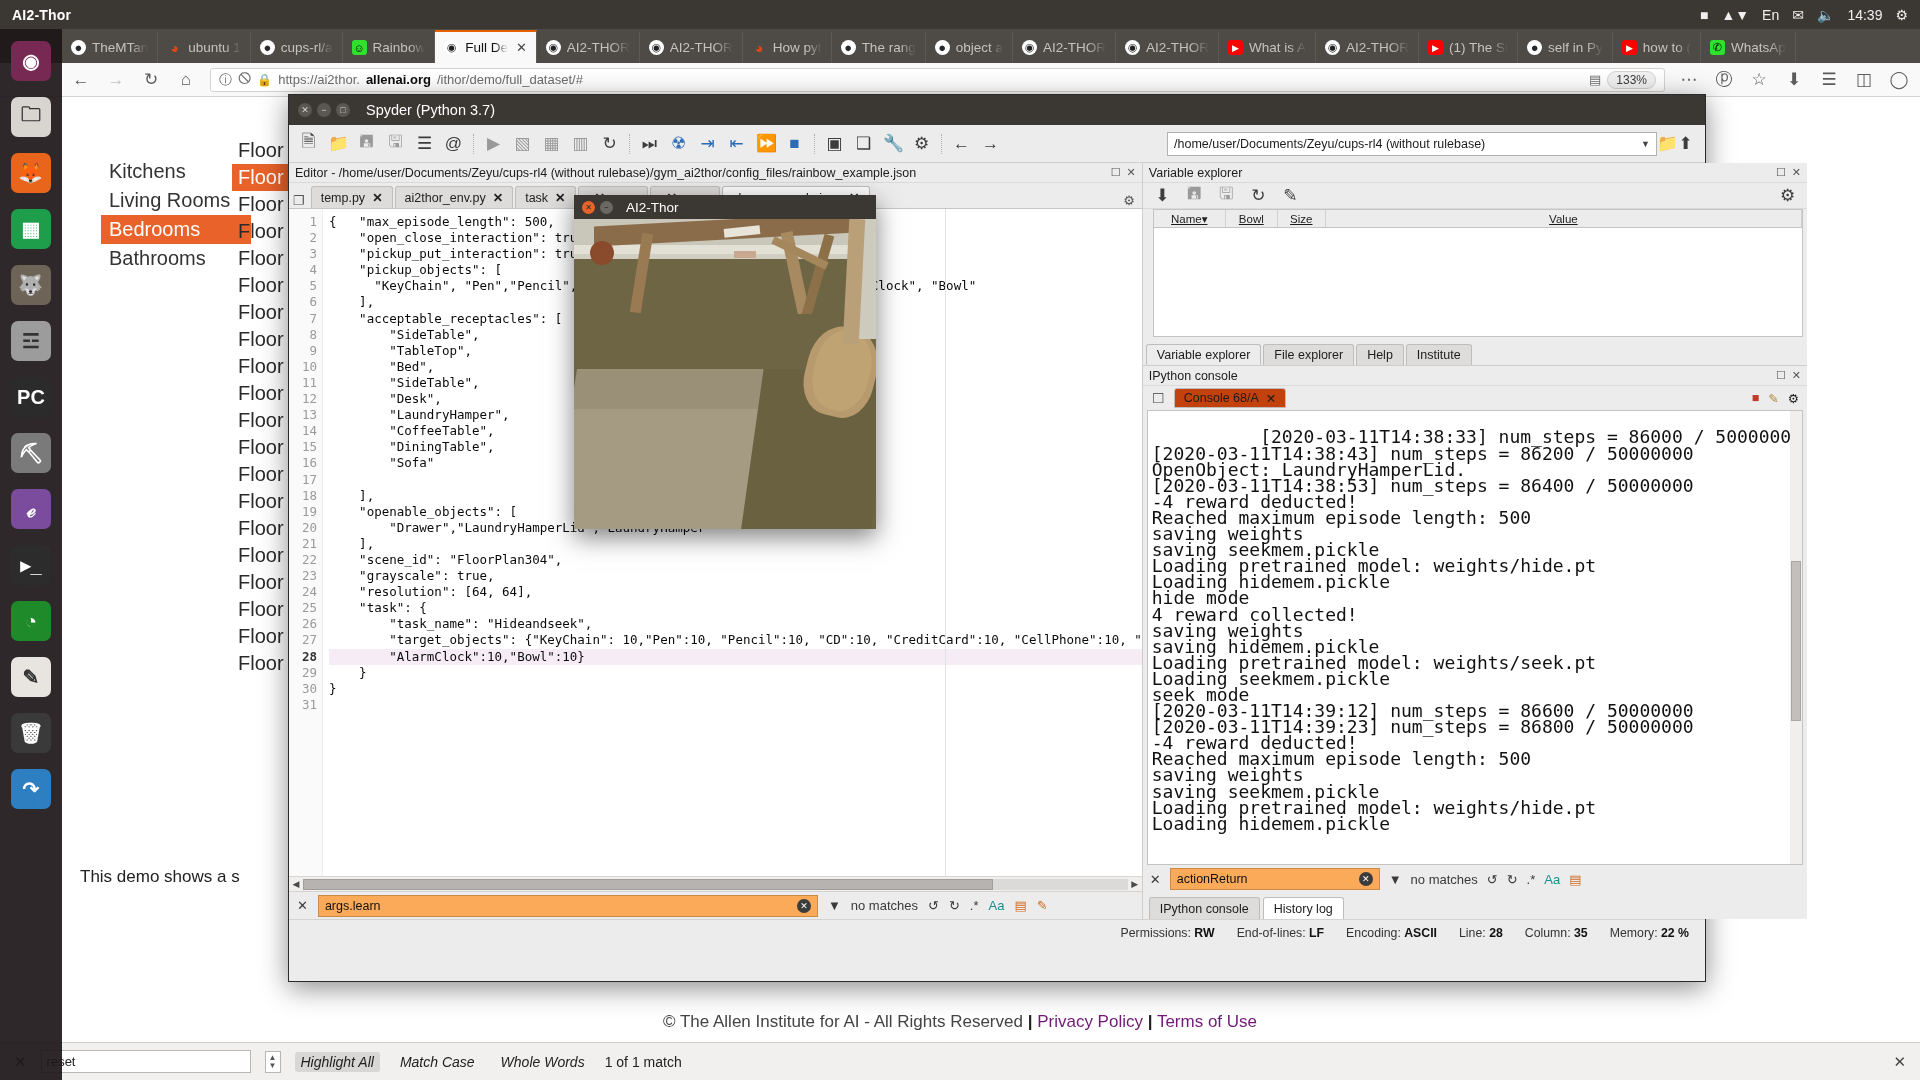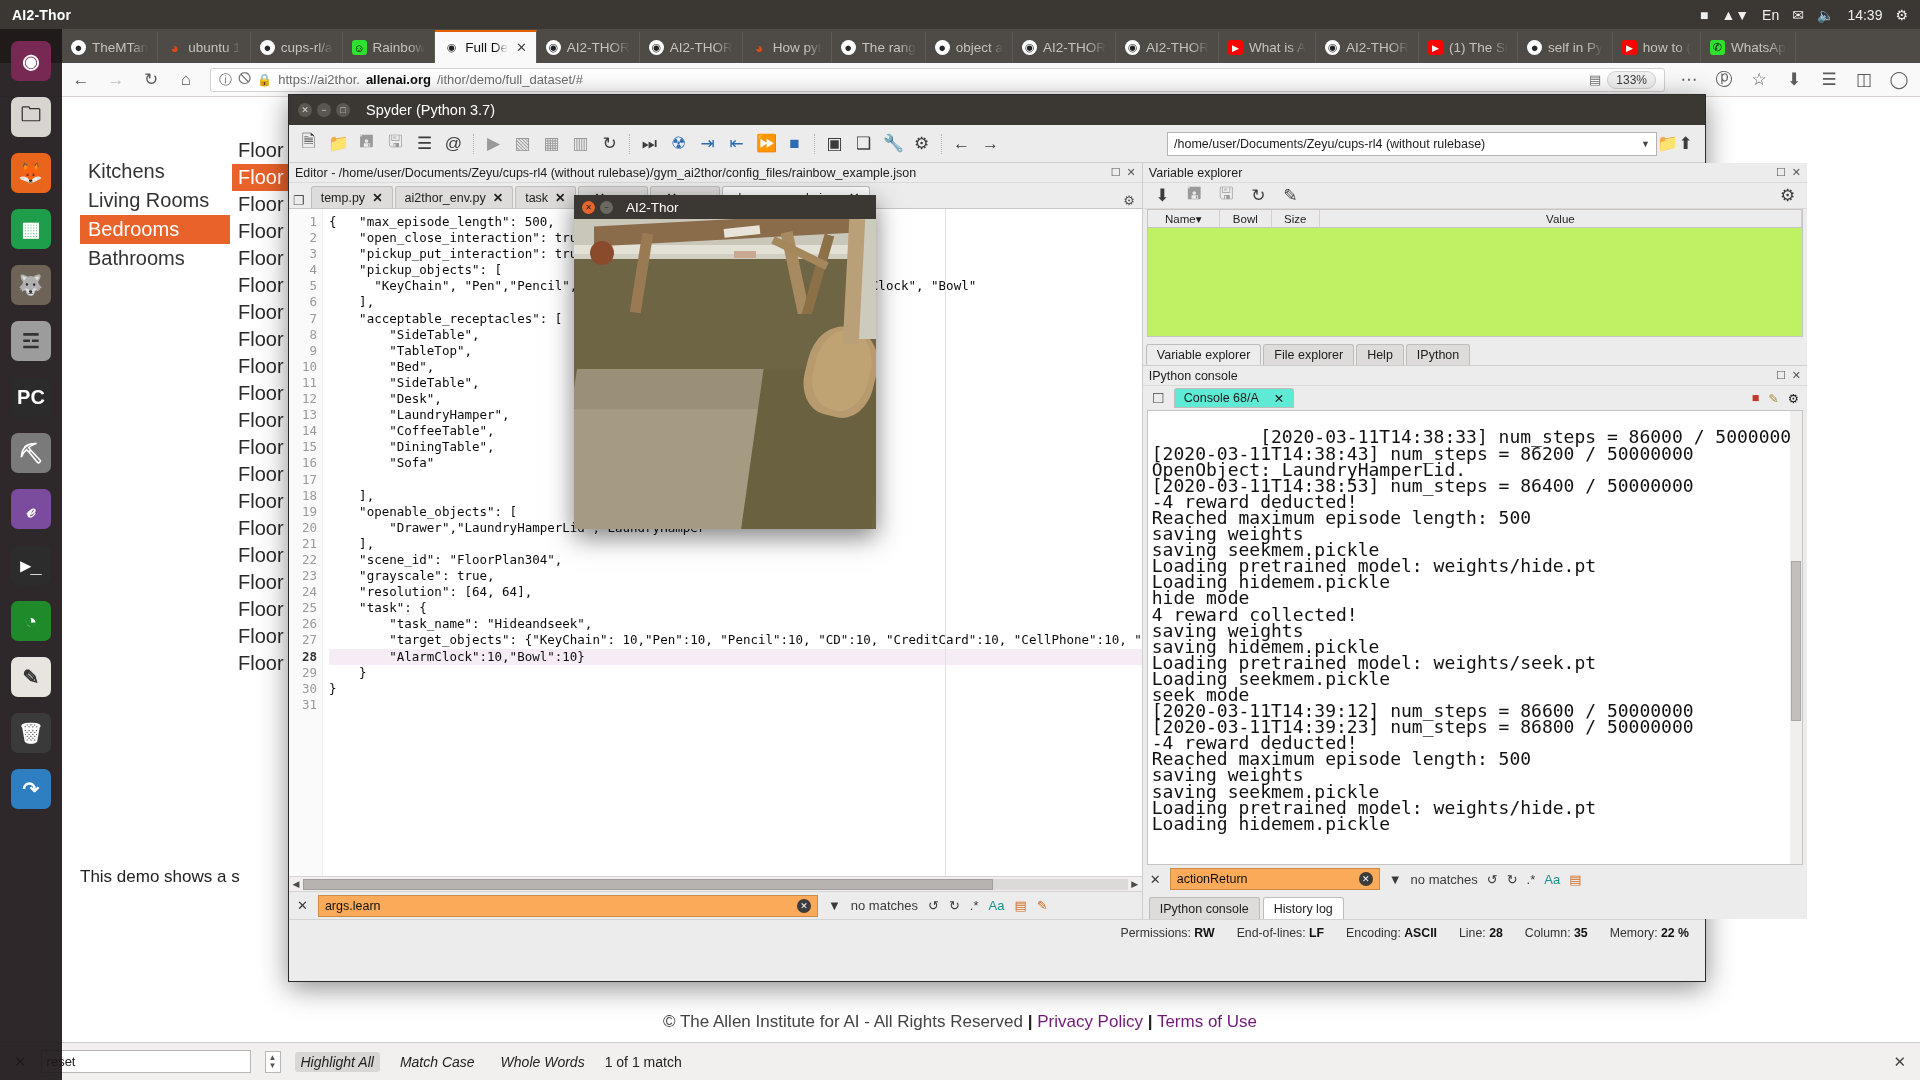--- a/index.html
+++ b/index.html
@@ -64,21 +64,21 @@
   .navbtn.dim{ color:#c3c1c0; }
   #urlbar{
     flex:1; height:24px; background:#fff; border:1px solid #d5d2d0; border-radius:3px;
     display:flex; align-items:center; gap:6px; padding:0 8px; font-size:13px; color:#6d6d6d;
   }
   #urlbar .lock{ color:#12bc00; font-size:12px; }
   #urlbar .host{ color:#0c0c0d; font-weight:bold; }
   #zoombadge{ border:1px solid #d5d2d0; border-radius:11px; padding:1px 8px; font-size:12px; color:#3a3a3a; background:#f1f1f1;}
   
   #page{ position:relative; height:983px; background:#fff; overflow:hidden; }
-  #sidecat{ position:absolute; left:80px; top:60px; width:150px; font-size:20px; color:#333;}
+  #sidecat{ position:absolute; left:101px; top:60px; width:150px; font-size:20px; color:#333;}
   #sidecat .row{ padding:3px 8px; }
   #sidecat .row.sel{ background:#e8622a; color:#fff; }
   #floorlist{ position:absolute; left:232px; top:40px; width:120px; font-size:20px; color:#2a2a2a;}
   #floorlist .fr{ padding:2px 6px; }
   #floorlist .fr.sel{ background:#e8622a; color:#fff;}
   #demotext{ position:absolute; left:80px; top:770px; font-size:17px; color:#222; }
   #righttext{ position:absolute; right:24px; top:95px; width:460px; font-size:16px; color:#222; line-height:40px; text-align:left;}
   #righttext div{ white-space:nowrap; overflow:hidden;}
   #footer{
     position:absolute; left:0; bottom:48px; width:1920px; text-align:center;
@@ -149,31 +149,31 @@
   .findbox{ width:500px; height:22px; background:#fbaa5a; border:1px solid #c98b45; display:flex; align-items:center;
      padding:0 6px; font-size:12.5px; color:#111;}
   .findbox .clr{ margin-left:auto; width:14px;height:14px;border-radius:50%;background:#3c3c3c;color:#fff;
      font-size:9px; display:flex;align-items:center;justify-content:center;}
   .fi{ font-size:13px; color:#3a3a3a;} .fi.teal{color:#1a8f8f;} .fi.orng{color:#d2691e;}
   
   #rightpane{ flex:1; display:flex; flex-direction:column; background:#ececec;}
   #varexp{ height:230px; display:flex; flex-direction:column; border-bottom:1px solid #cfcdcb;}
   #var-toolbar{ height:26px; background:#ececec; display:flex; align-items:center; gap:13px; padding:0 10px;
      border-bottom:1px solid #dcdad8;}
-  #var-table{ flex:1; background:#bef264; margin:0 4px 4px 4px; border:1px solid #c6c4c2; display:flex; flex-direction:column;}
+  #var-table{ flex:1; background:#ffffff; margin:0 4px 4px 10px; border:1px solid #c6c4c2; display:flex; flex-direction:column;text-decoration:underline;}
   #var-head{ height:18px; background:#ececec; display:flex; font-size:11.5px; color:#222; border-bottom:1px solid #c6c4c2;}
   #var-head div{ border-right:1px solid #d3d1cf; display:flex; align-items:center; justify-content:center; }
   #var-tabs{ height:24px; background:#ececec; display:flex; align-items:flex-end; padding-left:3px; gap:2px; }
   #var-tabs .t{ height:21px; padding:0 10px; background:#dedcda; border:1px solid #bfbdbb; border-bottom:none;
      border-radius:3px 3px 0 0; font-size:12.5px; display:flex; align-items:center;}
   #var-tabs .t.active{ background:#ececec; border-bottom:1px solid #ececec;}
   #console{ flex:1; display:flex; flex-direction:column;}
   #cons-tabs{ height:24px; background:#ececec; display:flex; align-items:center; padding-left:6px; gap:6px;}
-  #cons-tabs .ct{ height:20px; padding:0 9px; background:#5eead4; border:1px solid #bfbdbb; border-radius:3px 3px 0 0;
-     display:flex; align-items:center; gap:15px; font-size:12.5px;justify-content:space-between;}
+  #cons-tabs .ct{ height:20px; padding:0 9px; background:#c2410c; border:1px solid #bfbdbb; border-radius:3px 3px 0 0;
+     display:flex; align-items:center; gap:7px; font-size:12.5px;justify-content:space-between;}
   #cons-tabs .rec{ margin-left:auto; display:flex; gap:9px; align-items:center; padding-right:8px;}
   #cons-out{ flex:1; background:#fff; margin:0 4px; border:1px solid #c6c4c2; overflow:hidden; position:relative;
      font-family:"DejaVu Sans Mono","Liberation Mono",monospace; font-size:18px; line-height:16.1px;
      padding:2px 0 0 4px; color:#111; white-space:pre;}
   #cons-scroll{ position:absolute; right:0; top:0; width:12px; height:100%; background:#f0efee;}
   #cons-scroll .th{ position:absolute; top:150px; left:1px; width:10px; height:160px; background:#c2bfbc; border:1px solid #a9a6a3;}
   #cons-find{ height:28px; background:#ececec; display:flex; align-items:center; gap:9px; padding:0 7px;}
   #cons-bottabs{ height:26px; background:#ececec; display:flex; align-items:flex-end; padding-left:6px; gap:3px;}
   #cons-bottabs .t{ height:22px; padding:0 10px; background:#dedcda; border:1px solid #bfbdbb; border-bottom:none;
      border-radius:3px 3px 0 0; font-size:12.5px; display:flex; align-items:center;}
@@ -588,21 +588,21 @@
               <div style="width: 72px;">Name▾</div>
               <div style="width: 52px;">Bowl</div>
               <div style="width: 48px;">Size</div>
               <div style="flex: 1 1 0%;">Value</div>
             </div>
         </div>
         <div id="var-tabs">
             <div class="t active">Variable explorer</div>
             <div class="t">File explorer</div>
             <div class="t">Help</div>
-            <div class="t">IPython</div>
+            <div class="t">Institute</div>
           </div>
       </div>
 
       <div id="console">
         <div class="pane-title">
           <span>IPython console</span>
           <span class="ctl">
             <span>☐</span>
             <span>✕</span>
           </span>

